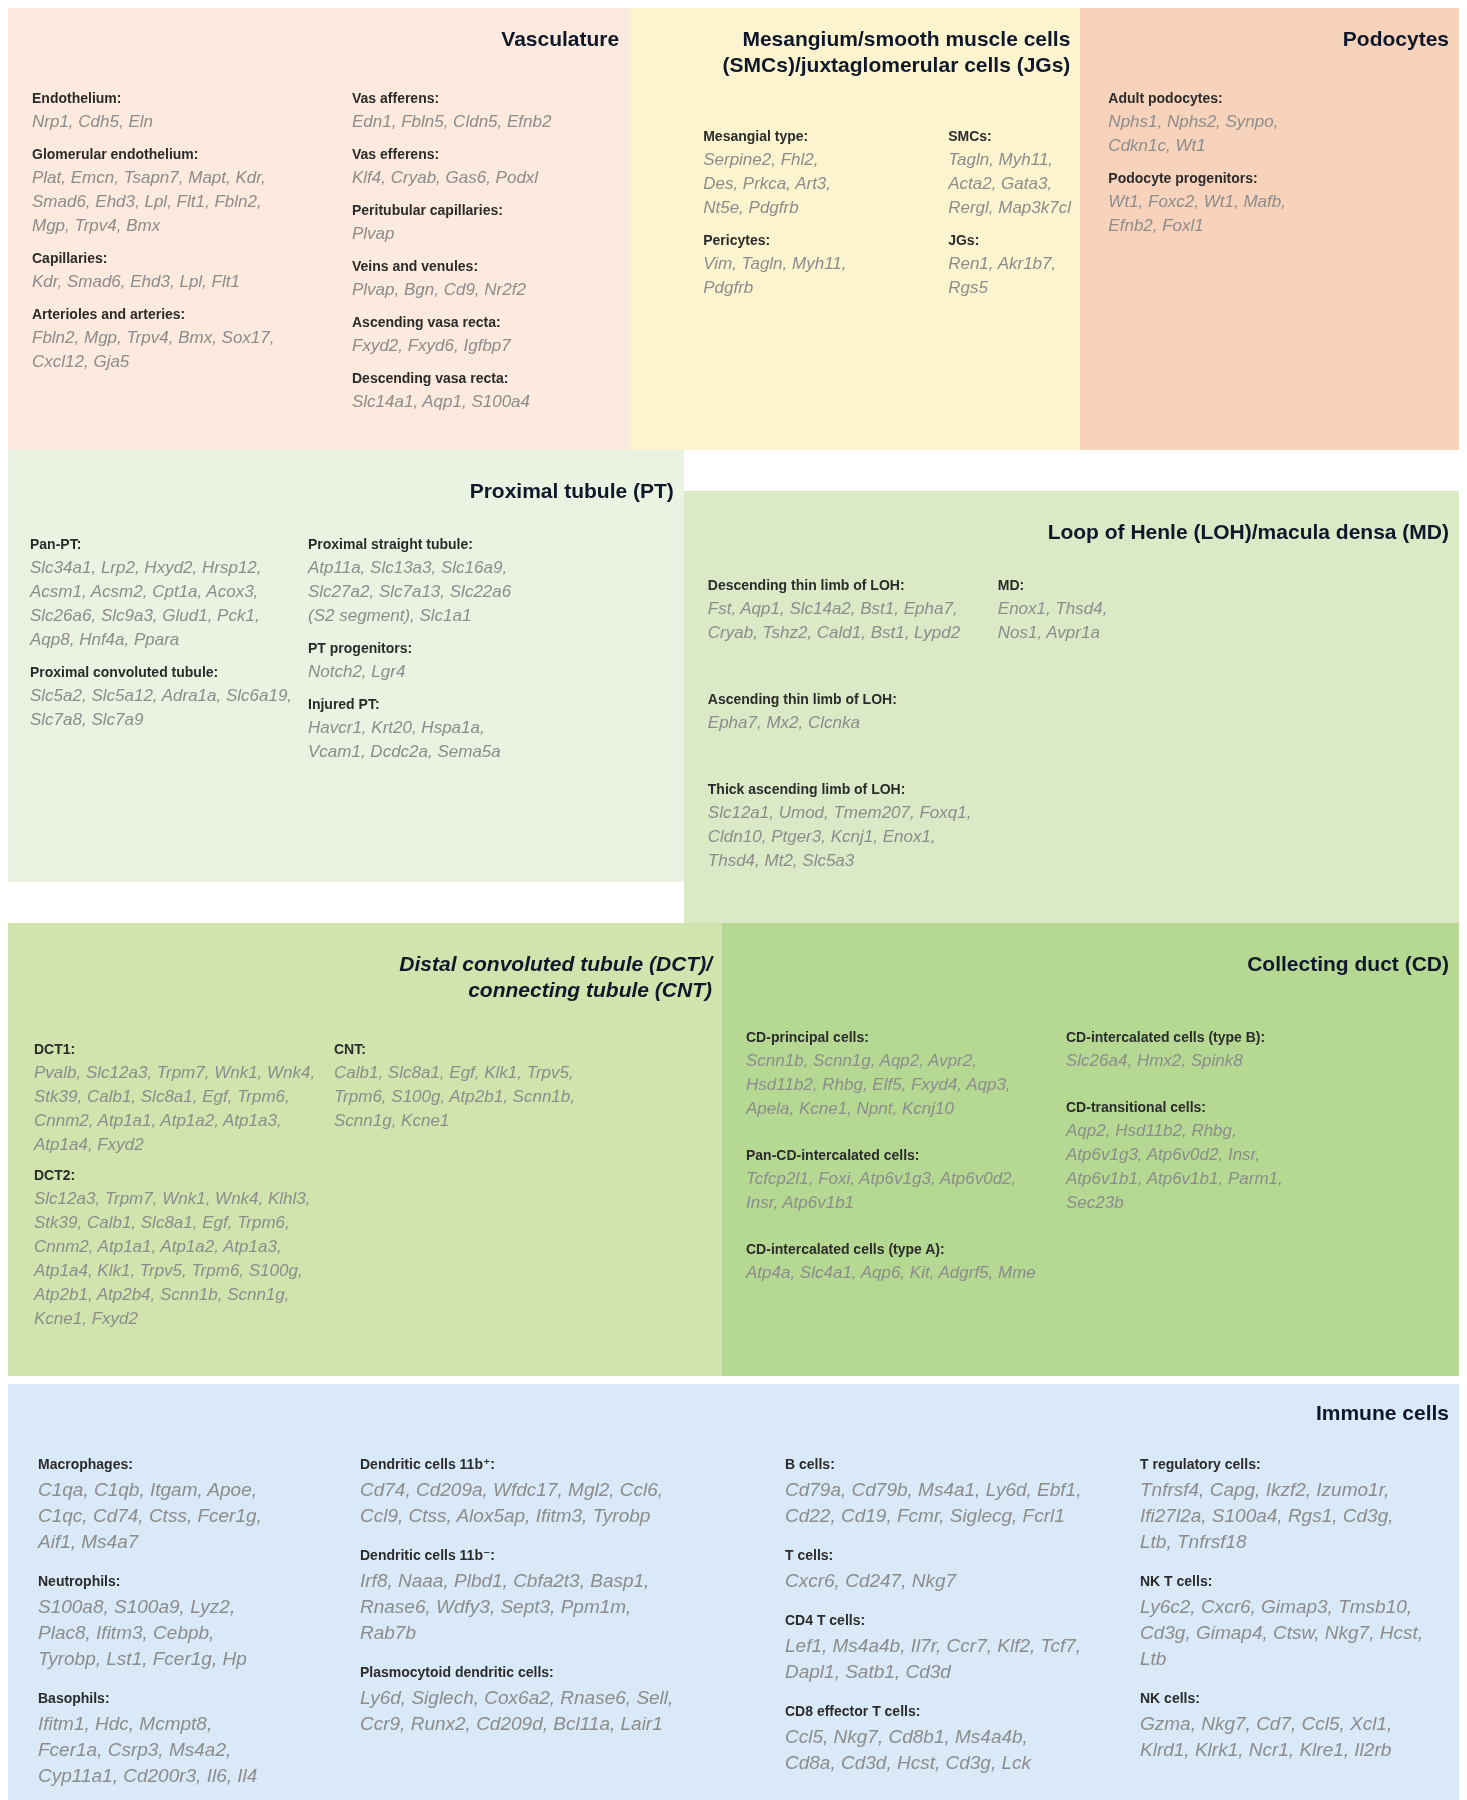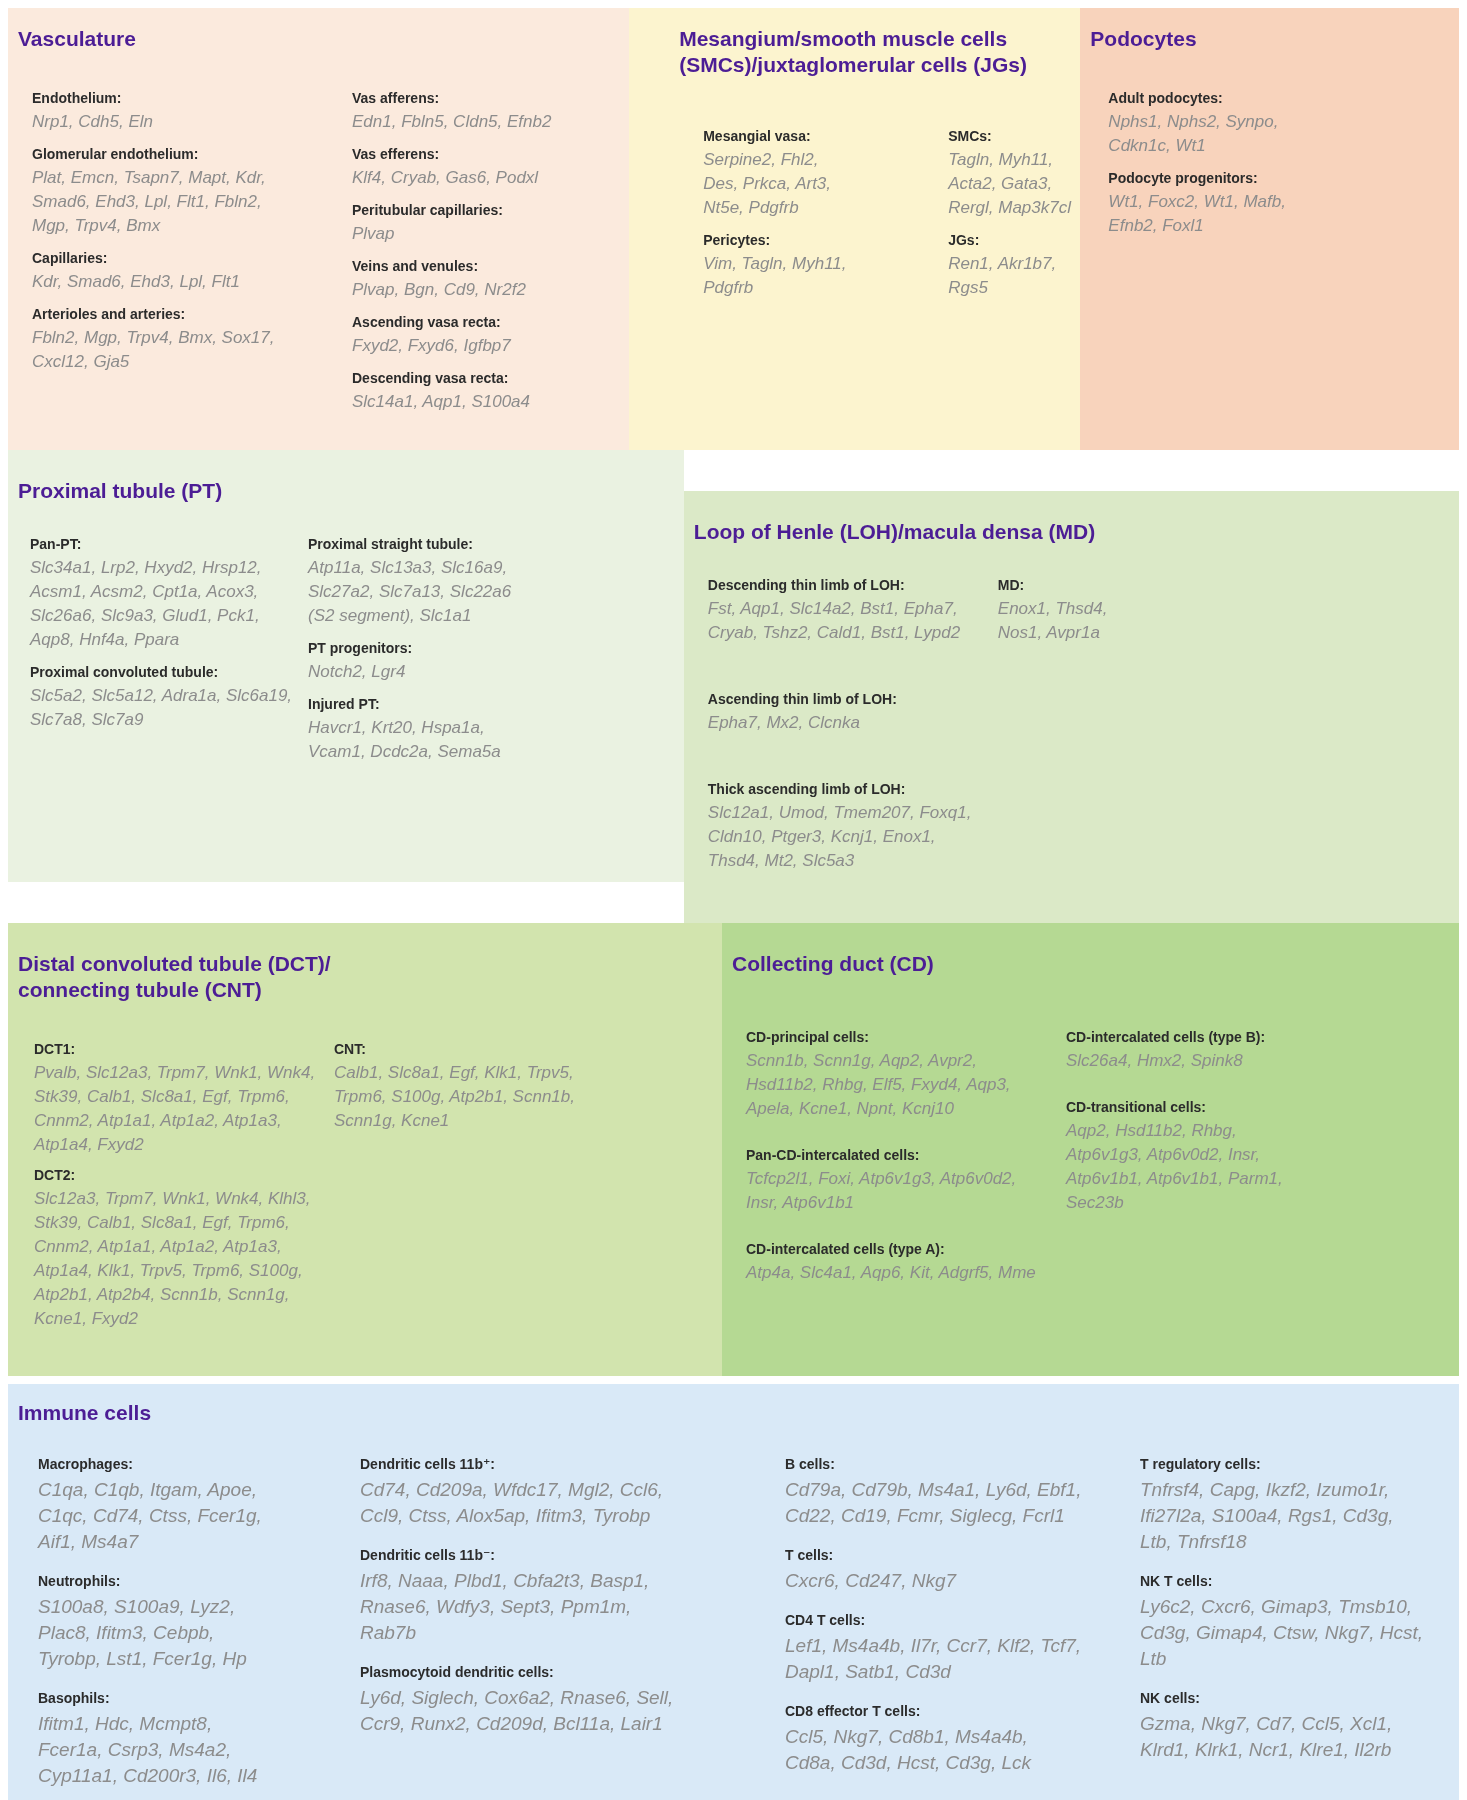--- a/index.html
+++ b/index.html
@@ -5,22 +5,22 @@
 <style>
   html,body{margin:0;padding:0;background:#ffffff;}
   body{font-family:"Liberation Sans","DejaVu Sans",sans-serif;}
   .figure{position:relative;width:1467px;height:1800px;box-sizing:border-box;padding:8px;background:#fff;}
   .row{display:flex;}
   .panel{box-sizing:border-box;overflow:hidden;}
   .row1 .panel{padding-top:18px;height:442px;}
   .row2 .panel{padding-top:28px;height:432px;}
   .row3 .panel{padding-top:28px;height:453px;}
   .row4 .panel{padding-top:16px;height:449px;}
-  .title{margin:0 10px 34px;text-align:left;font-size:21px;line-height:26px;font-weight:bold;
-         color:#4c1d95;white-space:pre-line;}
+  .title{margin:0 10px 34px;text-align:right;font-size:21px;line-height:26px;font-weight:bold;
+         color:#0f172a;white-space:pre-line;}
   .cols{display:flex;align-items:flex-start;}
   .col{box-sizing:border-box;flex:0 0 auto;}
   .sec{margin-bottom:8px;}
   .h{margin:0;font-size:14px;line-height:24px;font-weight:bold;color:#2b2b2b;white-space:nowrap;}
   .g{margin:0;font-size:17px;line-height:24px;font-style:italic;color:#8c8c8c;}
 
   
   #vasculature{width:630px;}
   #vasculature .cols{padding-left:24px;}
   #vasculature .col-a{width:320px;}
@@ -45,21 +45,21 @@
   #proximal-tubule .col-b .g{max-width:218px;}
   #loop-of-henle{width:819px;margin-top:41px;}
   #loop-of-henle .cols{padding-left:24px;}
   #loop-of-henle .col-a{width:290px;}
   #loop-of-henle .col-a .g{max-width:272px;}
   #loop-of-henle .col-b .g{max-width:150px;}
   #loop-of-henle .sec{margin-bottom:42px;}
 
   
   #dct-cnt{width:714px;}
-  #dct-cnt .title{}
+  #dct-cnt .title{font-style:italic;}
   #dct-cnt .cols{padding-left:26px;}
   #dct-cnt .col-a{width:300px;}
   #dct-cnt .col-a .g{max-width:282px;}
   #dct-cnt .col-b .g{max-width:265px;}
   #dct-cnt .sec{margin-bottom:6px;}
   #collecting-duct{width:737px;}
   #collecting-duct .title{margin-bottom:48px;}
   #collecting-duct .cols{padding-left:24px;}
   #collecting-duct .col-a{width:320px;}
   #collecting-duct .col-a .g{max-width:302px;}
@@ -136,21 +136,21 @@
           </div>
       </div>
     </section>
 
     <section class="panel" id="mesangium" style="background: rgb(252, 244, 207); padding-left: 40px;">
       <h2 class="title">Mesangium/smooth muscle cells
 (SMCs)/juxtaglomerular cells (JGs)</h2>
       <div class="cols">
         <div class="col col-a">
             <div class="sec">
-              <h3 class="h">Mesangial vasa:</h3>
+              <h3 class="h">Mesangial type:</h3>
               <p class="g">Serpine2, Fhl2, Des, Prkca, Art3, Nt5e, Pdgfrb</p>
             </div>
             <div class="sec">
               <h3 class="h">Pericytes:</h3>
               <p class="g">Vim, Tagln, Myh11, Pdgfrb</p>
             </div>
           </div>
         <div class="col col-b">
             <div class="sec">
               <h3 class="h">SMCs:</h3>

